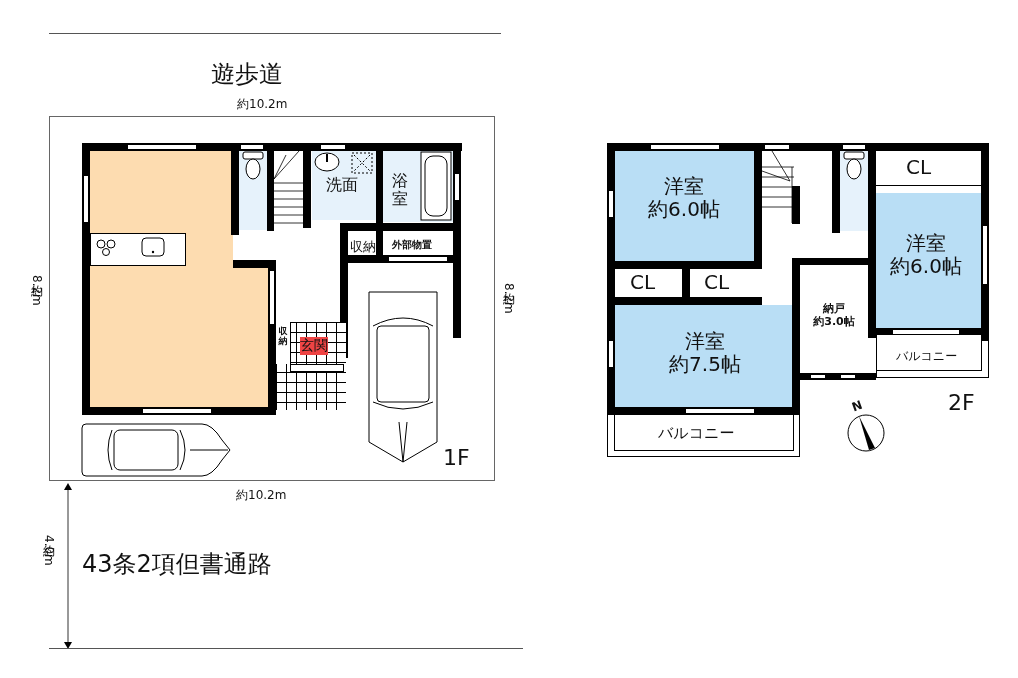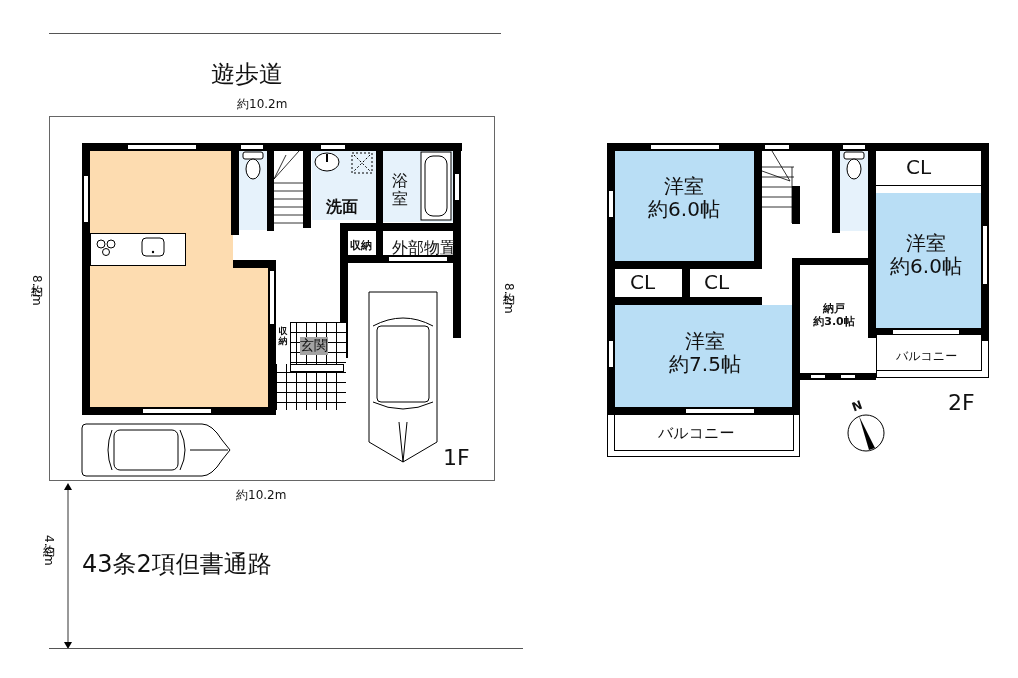--- a/index.html
+++ b/index.html
@@ -105,36 +105,36 @@
     <line x1="3" y1="3" x2="19" y2="19" stroke="#000" stroke-dasharray="2,2"></line>
     <line x1="19" y1="3" x2="3" y2="19" stroke="#000" stroke-dasharray="2,2"></line>
   </svg>
   <svg style="left:420px;top:151px;" width="32" height="70">
     <rect x="1" y="1" width="30" height="68" fill="#fff" stroke="#000"></rect>
     <rect x="5" y="5" width="22" height="60" rx="8" fill="#fff" stroke="#000"></rect>
   </svg>
 
   <div class="room-text" style="left:120px;top:312px;width:110px;font-size:22px;">
   </div>
-  <div class="room-text" style="left:318px;top:198px;width:48px;font-size:16px;font-weight:bold;">洗面</div>
+  <div class="room-text" style="left:318px;top:176px;width:48px;font-size:16px;">洗面</div>
   <div class="room-text" style="left:386px;top:172px;width:28px;font-size:16px;">
     <div>浴</div>
     <div>室</div>
   </div>
-  <div class="lbl" style="left:350px;top:238px;font-size:11px;font-weight:bold;">収納</div>
-  <div class="lbl" style="left:392px;top:238px;font-size:16px;font-weight:normal;">外部物置</div>
+  <div class="lbl" style="left:350px;top:238px;font-size:13px;font-weight:normal;">収納</div>
+  <div class="lbl" style="left:392px;top:238px;font-size:10px;font-weight:bold;">外部物置</div>
 
   <div class="abs" style="left:276px;top:322px;width:70px;height:88px;background-image:linear-gradient(#000 1px,transparent 1px),linear-gradient(90deg,#000 1px,transparent 1px);background-size:10px 10px;background-color:#fff;"></div>
   <div class="abs" style="left:276px;top:322px;width:14px;height:42px;background:#fff;border-right:1px solid #000;"></div>
   <div class="abs" style="left:290px;top:364px;width:54px;height:8px;background:#fff;border:1px solid #000;box-sizing:border-box;"></div>
   <div class="room-text" style="left:276px;top:326px;width:14px;font-size:9px;font-weight:bold;">
     <div>収</div>
     <div>納</div>
   </div>
-  <div class="lbl" style="left:300px;top:337px;font-size:14px;background:#a3a3a3;">玄関</div>
+  <div class="lbl" style="left:300px;top:337px;font-size:14px;background:#ef4444;">玄関</div>
 
   <svg style="left:82px;top:420px;" width="150" height="60">
     <path d="M4,4 L120,4 Q130,4 140,20 L148,30 L140,40 Q130,56 120,56 L4,56 Q0,56 0,52 L0,8 Q0,4 4,4 Z" fill="#fff" stroke="#000"></path>
     <path d="M30,10 Q22,30 30,50" fill="none" stroke="#000"></path>
     <path d="M98,10 Q108,30 98,50" fill="none" stroke="#000"></path>
     <rect x="32" y="10" width="64" height="40" rx="6" fill="none" stroke="#000"></rect>
     <line x1="108" y1="30" x2="146" y2="30" stroke="#000"></line>
   </svg>
   <svg style="left:365px;top:292px;" width="76" height="180">
     <path d="M4,0 L72,0 L72,150 L38,170 L4,150 Z" fill="#fff" stroke="#000"></path>

